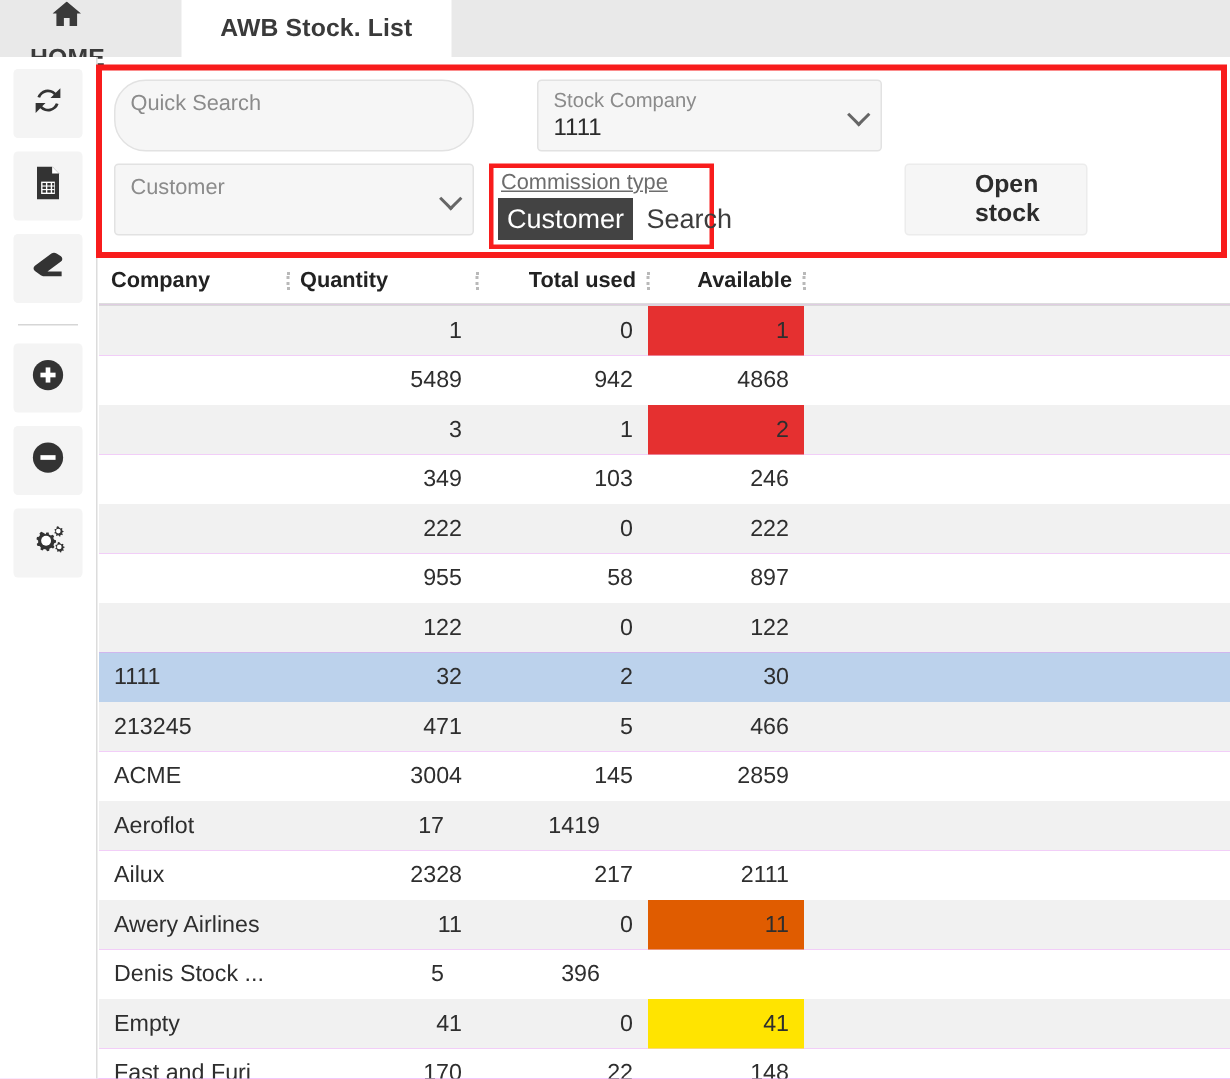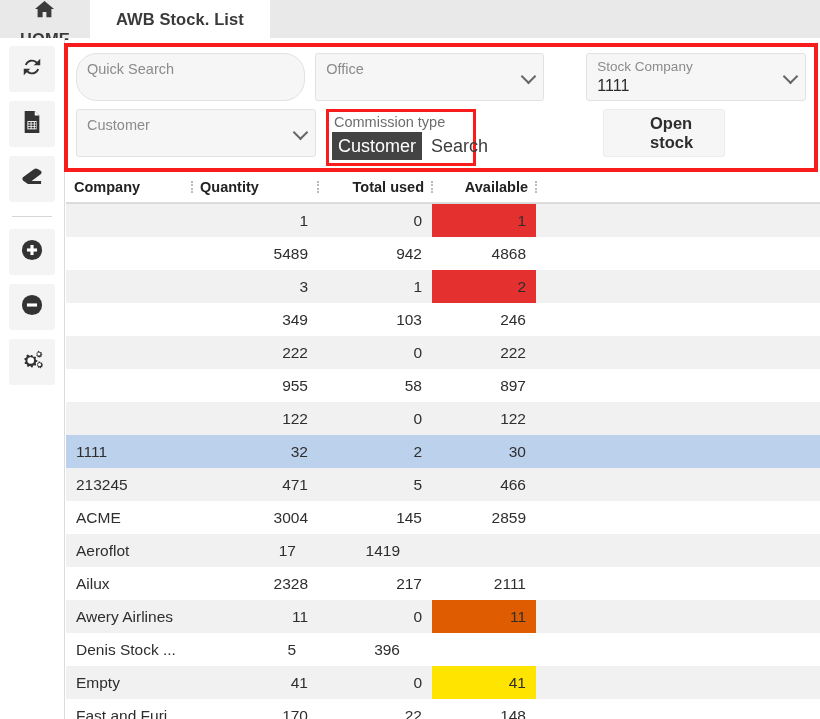--- a/index.html
+++ b/index.html
@@ -19,21 +19,21 @@
   }
   .tab {
     display: flex; align-items: center;
     padding: 0 20px;
     font-size: 16.5px; color: #3a3a3a; font-weight: 600;
     letter-spacing: .1px;
     cursor: pointer;
     white-space: nowrap;
   }
   .tab.home { background: #e9e9e9; gap: 13px; flex-direction: column; }
-  .tab.active { background: #ffffff; padding: 0 26px; }
+  .tab.active { background: #ffffff; padding: 0 26px; margin-left: 31px; }
   .home-icon { display: inline-block; width: 19px; height: 17px; position: relative; top: 1px; }
 
   
   .rail {
     position: absolute; left: 0; top: 38px;
     width: 65px; height: 681px;
     background: #ffffff;
     border-right: 1px solid #dcdcdc;
     padding-top: 8px;
     display: flex; flex-direction: column; align-items: center;
@@ -99,20 +99,21 @@
   .commission {
     position: relative;
     border: 3px solid #f81c1c;
     background: #ffffff;
     padding: 1px 3px 3px 3px;
     width: 150px;
   }
   .commission .clabel {
     font-size: 14.5px; color: #6d6d6d; line-height: 19px;
     padding-left: 2px;
+    text-decoration: underline;
   }
   .toggle-set { display: flex; align-items: stretch; }
   .toggle {
     font-size: 18px; line-height: 26px;
     padding: 1px 6px;
     cursor: pointer;
   }
   .toggle.on { background: #434343; color: #ffffff; font-weight: 400; }
   .toggle.off { background: transparent; color: #3d3d3d; padding-left: 9px; }
 
@@ -264,24 +265,20 @@
   </div>
 </div>
 
 <div class="filters">
   <div class="frow">
 
     <div class="field" id="f-quick">
       <div class="flabel">Quick Search</div>
     </div>
 
-    <div class="field" id="f-office">
-      <div class="flabel">Office</div>
-      <span class="caret"></span>
-    </div>
 
     <div class="field filled" id="f-stockco">
       <div class="flabel">Stock Company</div>
       <div class="fvalue">1111</div>
       <span class="caret"></span>
     </div>
   </div>
 
   <div class="frow2">
 

